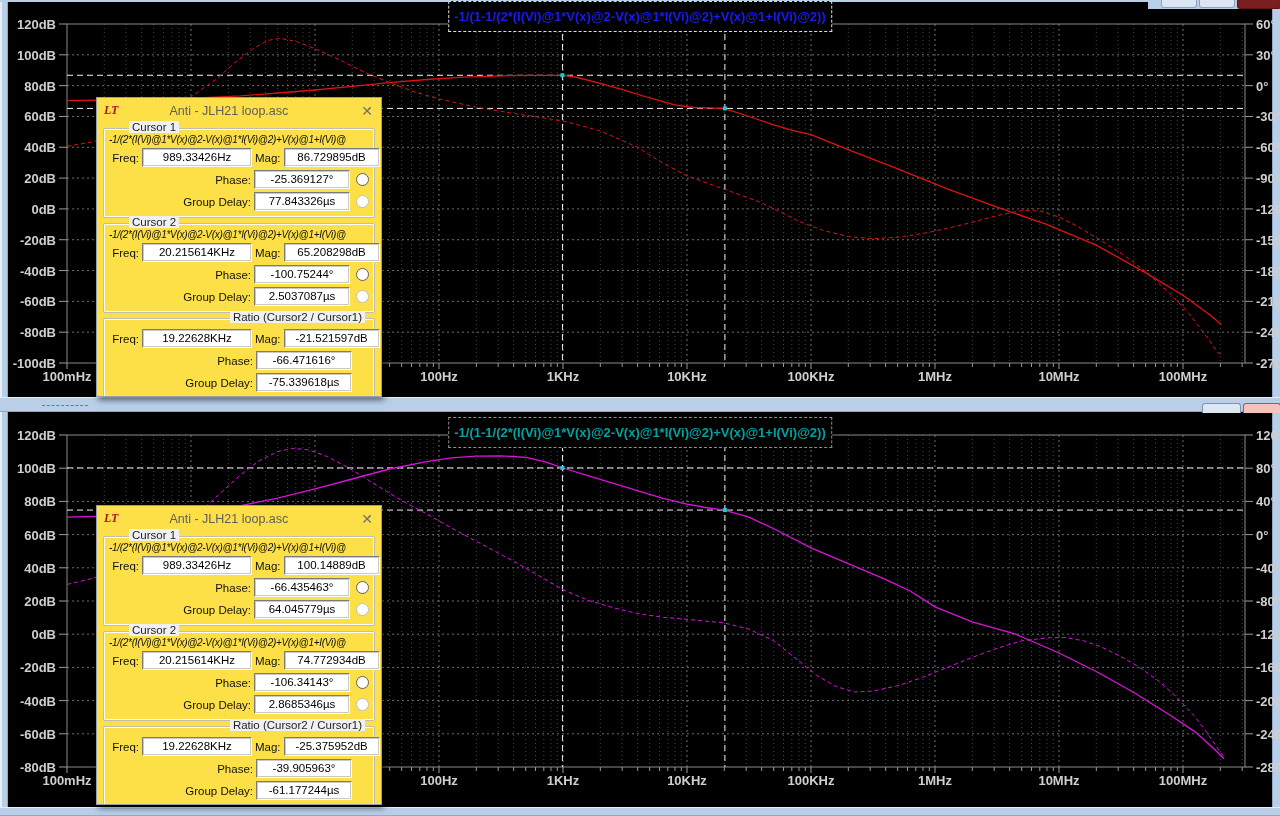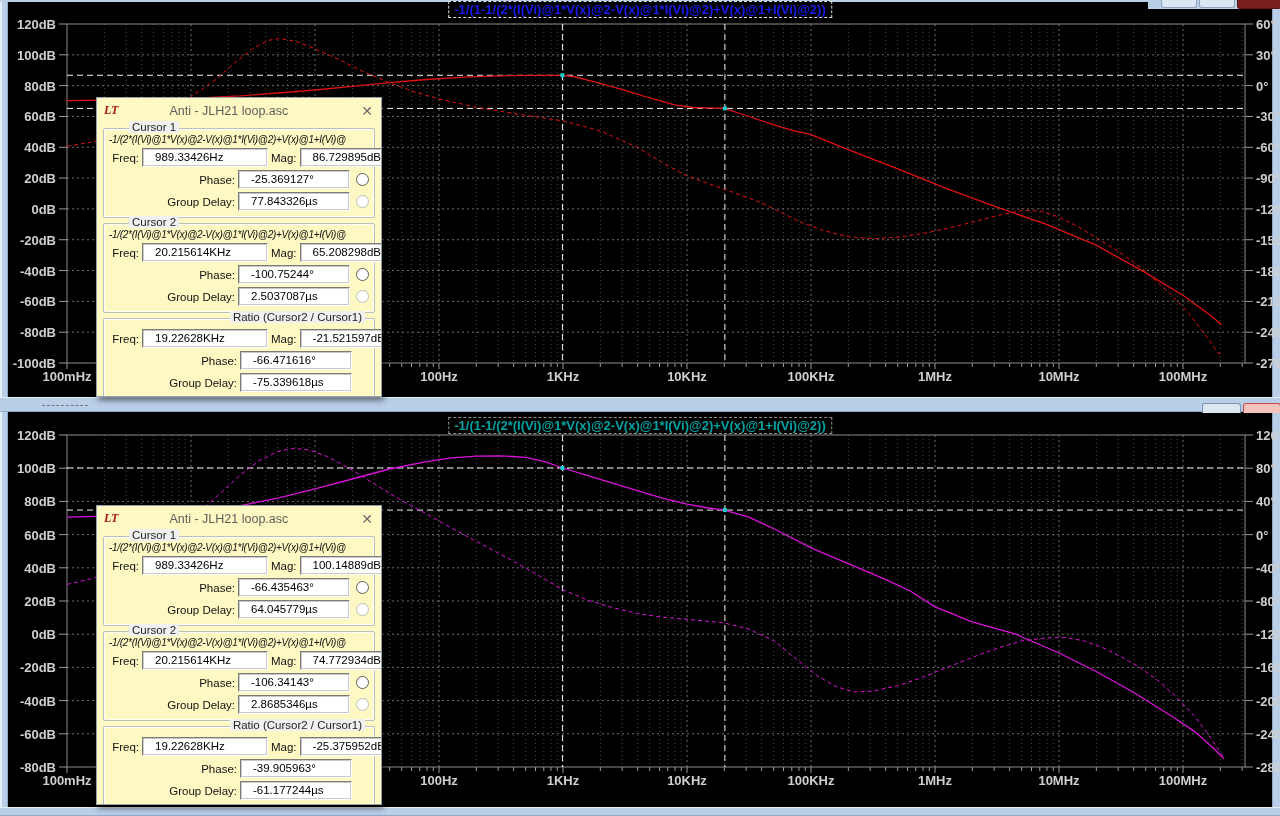--- a/index.html
+++ b/index.html
@@ -7,49 +7,49 @@
        font-family:"Liberation Sans",sans-serif;}
   
   .frame{position:absolute;background:#b9cfe8;z-index:1;}
   .frame.shaded{box-shadow:inset 0 1px 0 #e6eef8, inset 0 -1px 0 #8fa9c6;}
   
   .sliver{position:absolute;z-index:4;border-radius:0 0 3px 3px;}
   .btn-top{position:absolute;z-index:4;border-radius:3px 3px 0 0;}
   
   .pane-title{position:absolute;left:50%;transform:translateX(-50%);z-index:3;
       font:700 13px "Liberation Sans",sans-serif;white-space:nowrap;
-      padding:0 5px;background:#000;}
+      padding:7px 5px;background:#000;}
   .pane-title.sel1{border:1px dashed #dedede;}
   .pane-title.sel2{border:1px dashed #8f8f8f;}
   
   #plot-canvas{position:absolute;left:0;top:0;z-index:2;}
   #plot-canvas text{font:700 13px "Liberation Sans",sans-serif;fill:#cfcfcf;}
   
-  .dialog{position:absolute;left:96px;width:286px;height:300px;background:#fef9c3;
+  .dialog{position:absolute;left:96px;width:286px;height:300px;background:#fde047;
       border:1px solid #96a0ac;box-shadow:2px 3px 6px rgba(0,0,0,.55);z-index:5;
       box-sizing:border-box;overflow:hidden;}
   .dlg-title{height:25px;display:flex;align-items:center;gap:7px;padding:0 8px 0 7px;}
   .lt-logo{color:#a81a1a;font:700 italic 12px "Liberation Serif",serif;flex:none;}
   .dlg-title-text{color:#5d5d5d;font-size:12.5px;flex:1;white-space:nowrap;overflow:hidden;margin-left:44px;}
   .dlg-close{color:#6e6e6e;font-size:14px;line-height:14px;flex:none;cursor:default;}
   .group{position:relative;margin:5px 6px 0 6px;border:1px solid #bdbdbd;border-radius:2px;
       padding:7px 5px 3px 5px;box-shadow:inset 0 0 0 1px #fdfdfd;}
   .legend{position:absolute;top:-8px;left:25px;background:#f0f0f0;padding:0 3px;
       font-size:11.5px;color:#222;}
   .legend.right{left:auto;right:9px;}
   .expr{font-size:10px;letter-spacing:-0.3px;color:#111;white-space:nowrap;overflow:hidden;
       margin:-2px 0 2px 0;font-style:italic;}
   .row{display:flex;align-items:center;margin:3px 0;gap:3px;}
   .lab{font-size:11.5px;color:#111;text-align:right;white-space:nowrap;}
   .lab.f{width:30px;flex:none;}
   .lab.fill{flex:1;}
   .box{font:11.5px "Liberation Sans",sans-serif;color:#000;height:17px;line-height:17px;
       background:#fff;border:1px solid;border-color:#7b7b7b #fff #fff #7b7b7b;
-      outline:1px solid #c9c9c9;outline-offset:-2px;padding:0 12px;white-space:nowrap;
-      overflow:hidden;box-sizing:content-box;flex:none;}
+      outline:1px solid #c9c9c9;outline-offset:-2px;padding:0 4px;white-space:nowrap;
+      overflow:hidden;box-sizing:content-box;flex:none;text-align:center;}
   .box.freq{width:100px;}
   .box.val{width:86px;}
   .radio{width:11px;height:11px;border:1px solid #5f5f5f;border-radius:50%;background:#fff;
       position:relative;flex:none;margin-left:3px;}
   .radio.dis{border-color:#bfbfbf;}
   .row.pad-r{padding-right:17px;}
   .dash-artifact{position:absolute;z-index:3;border-top:1px dashed #777;width:46px;height:0;}
 </style>
 </head>
 <body>

